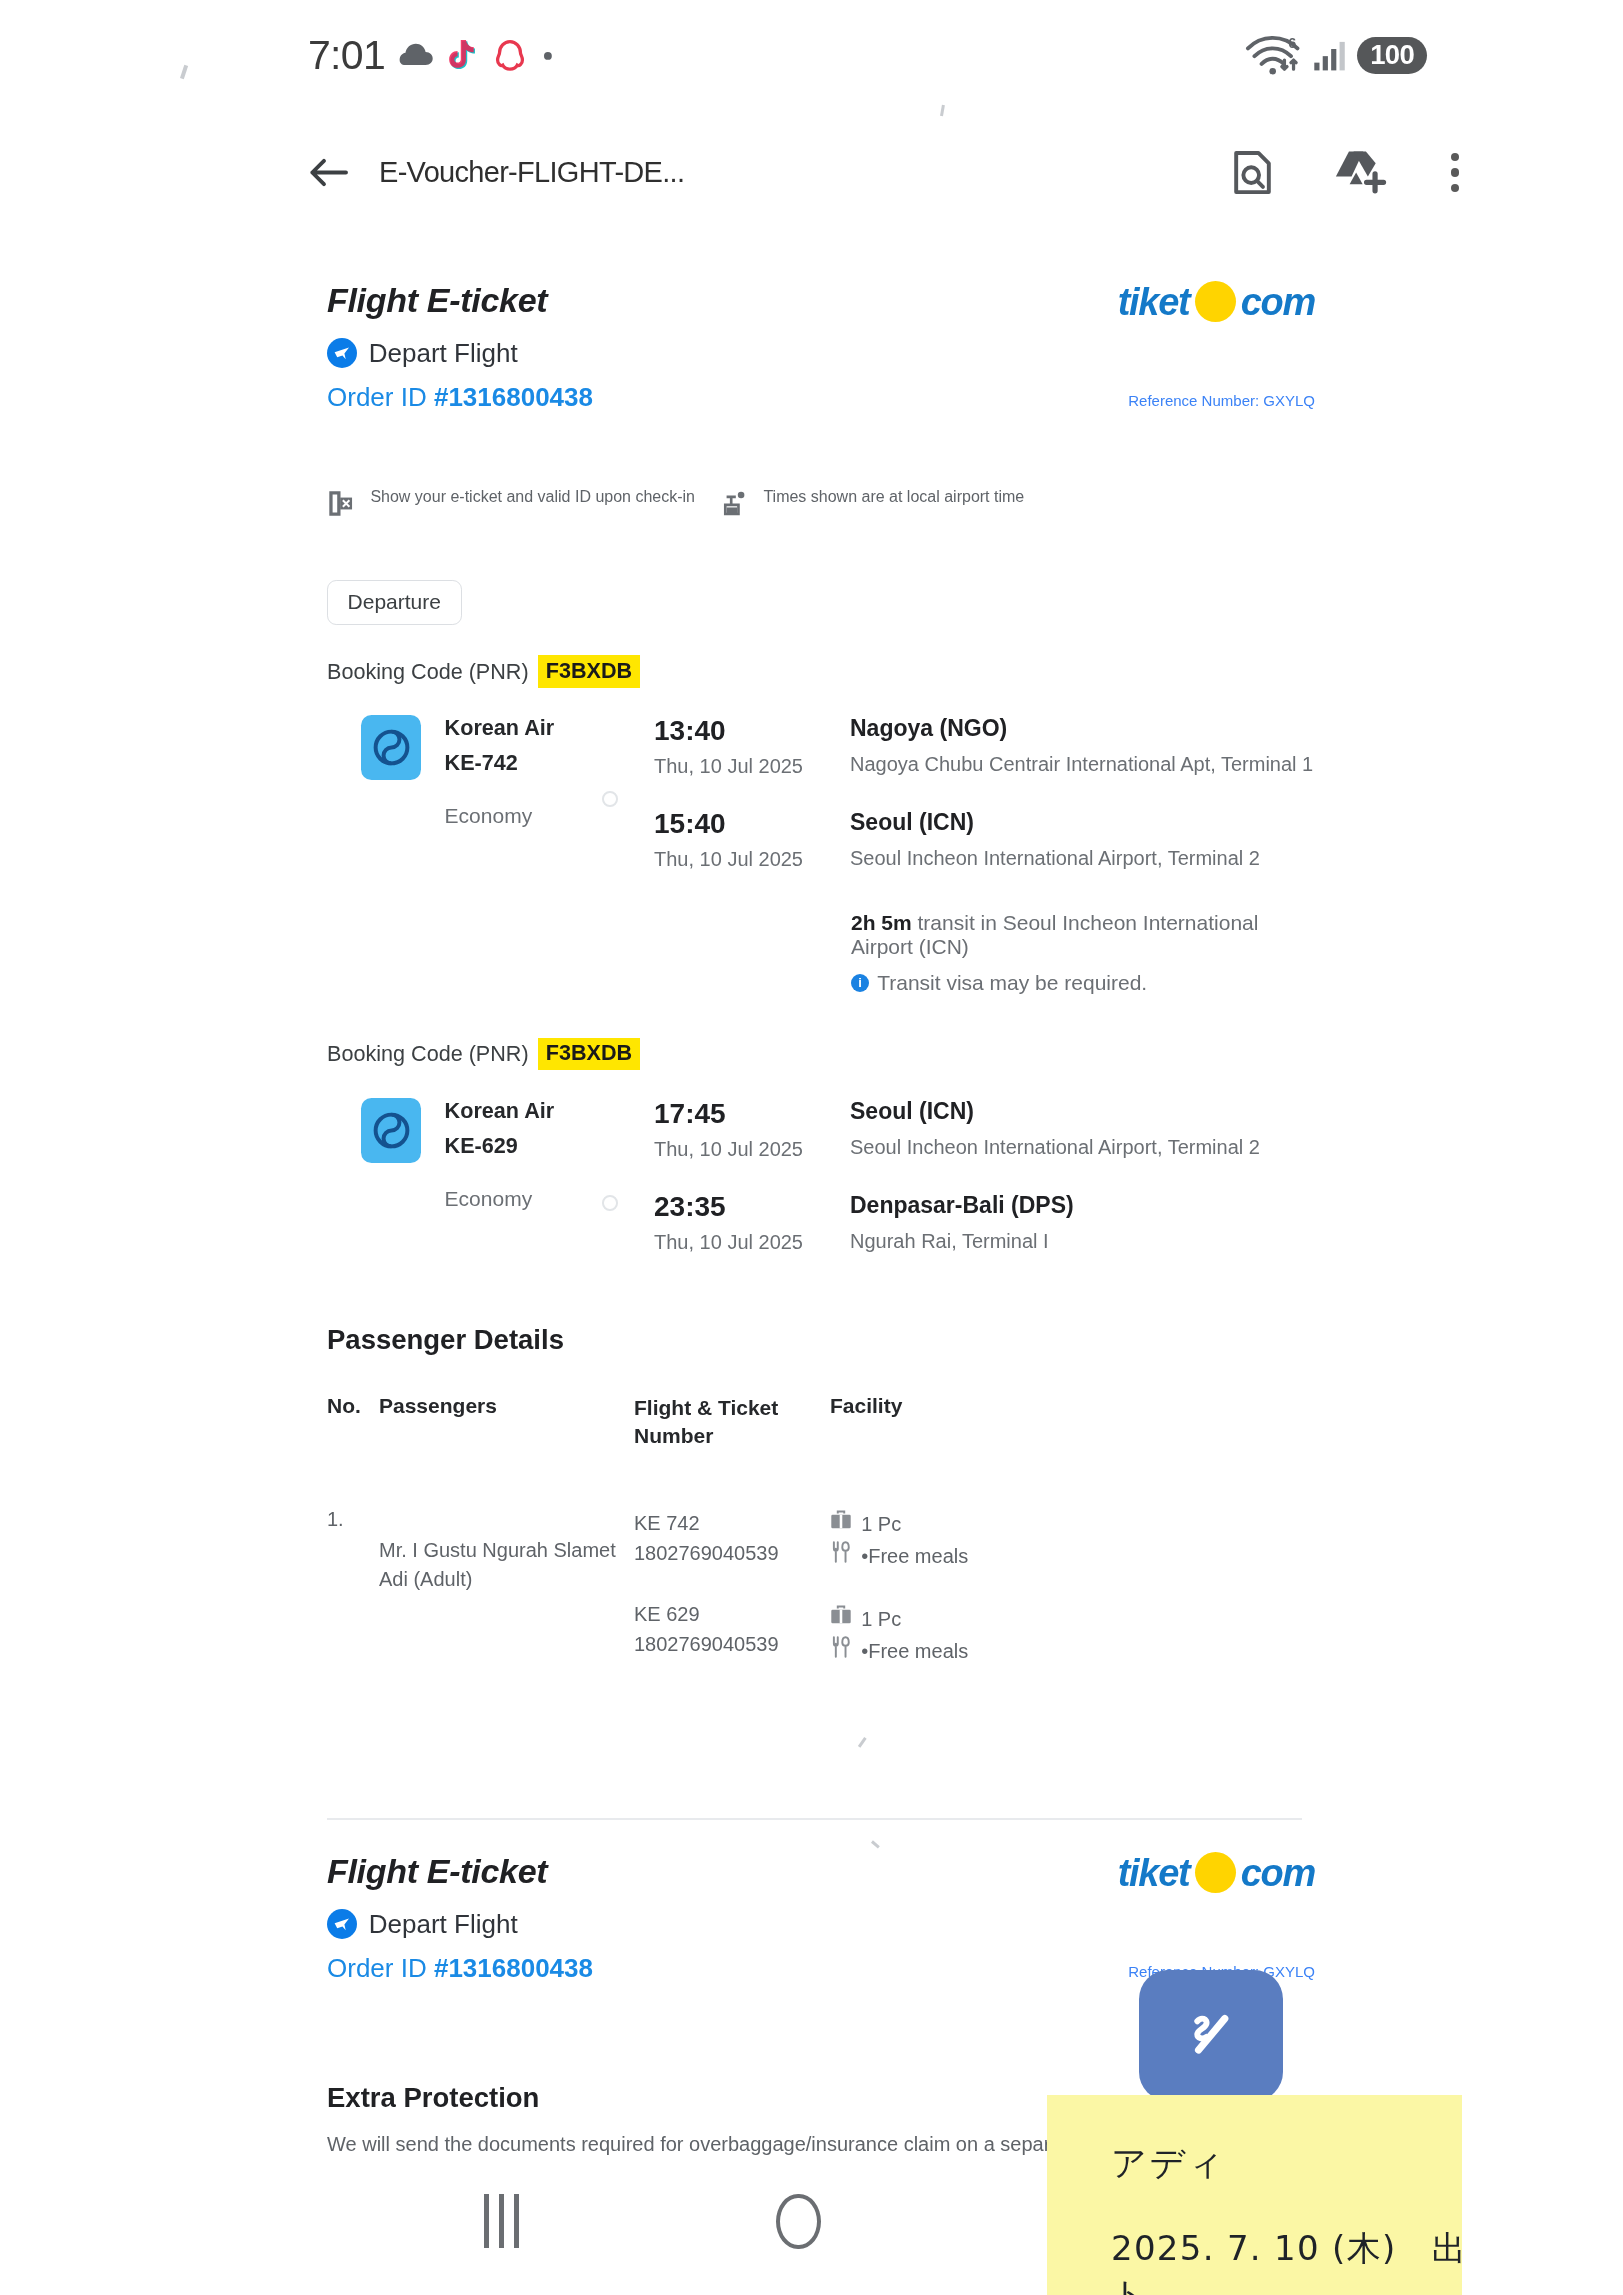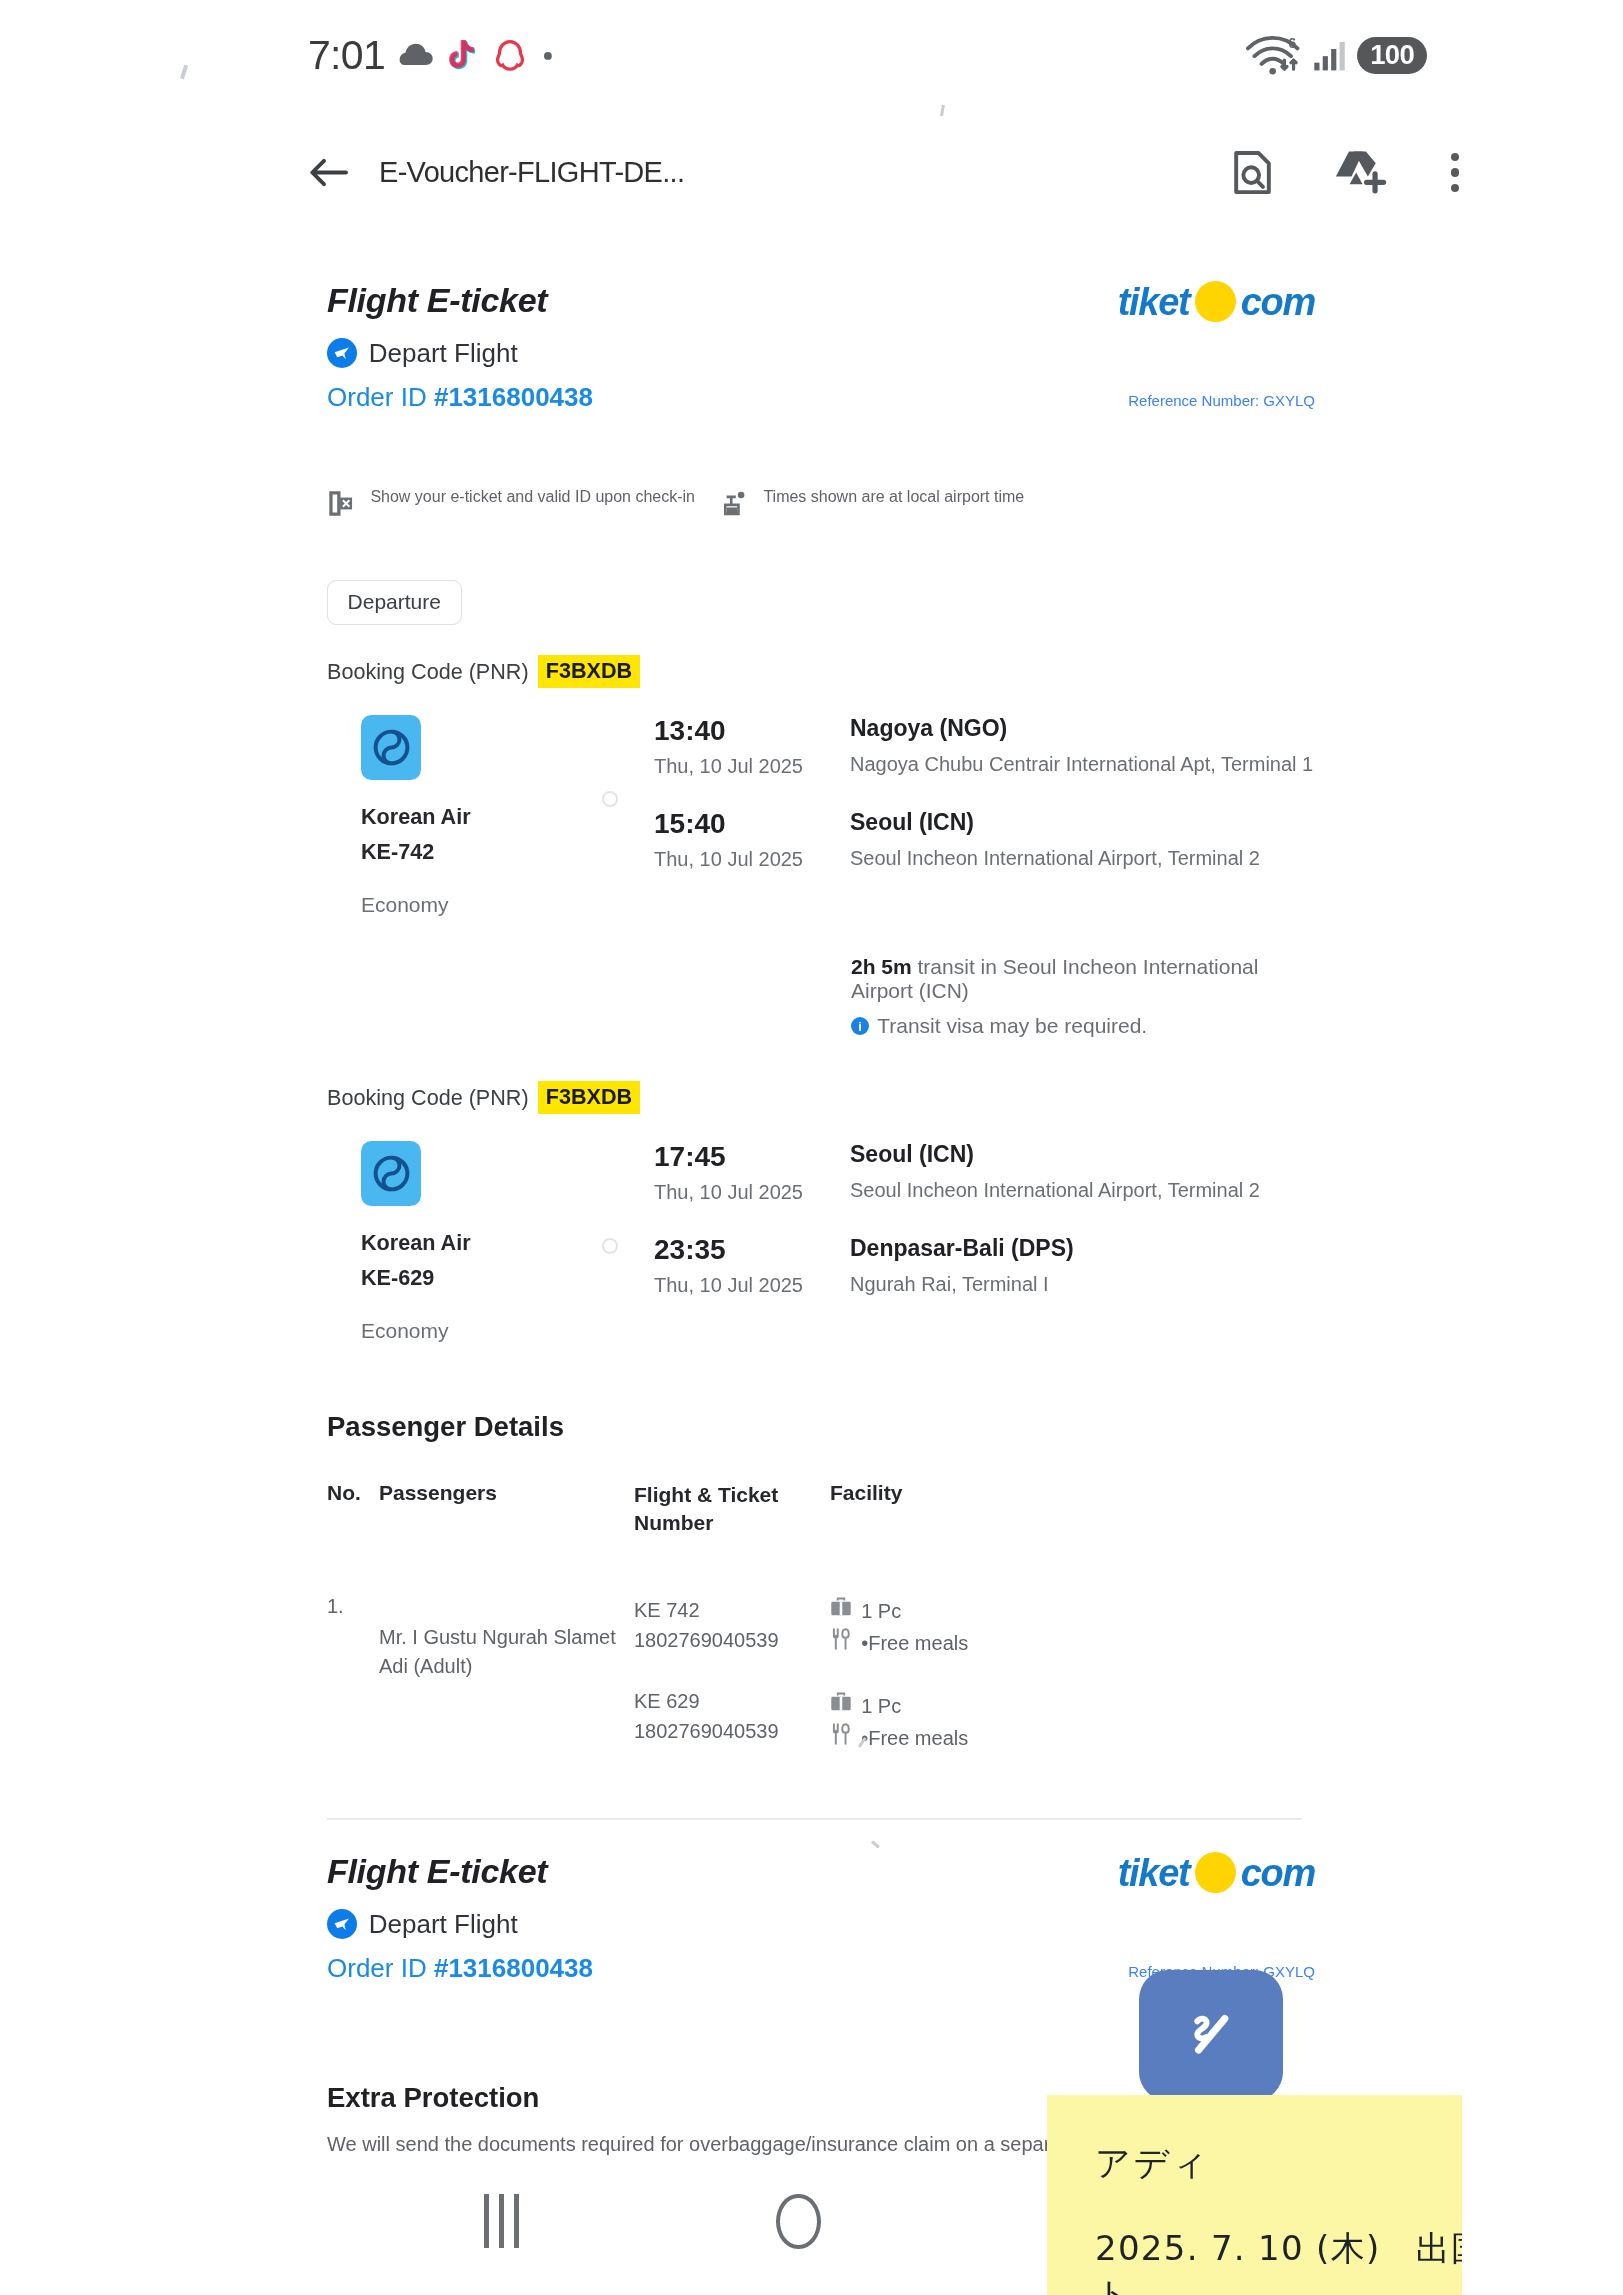--- a/index.html
+++ b/index.html
@@ -85,21 +85,21 @@
 
   .pnr-row { margin-top: 30px; display: flex; align-items: center; gap: 9.2px; }
   .pnr-label { font-size: 21.6px; color: #3c4043; }
   .pnr-code {
     font-size: 21.6px; font-weight: 700; color: #1a1a1a;
     background: #ffe600; padding: 2.6px 7.9px 3.9px;
   }
 
   
   .segment { display: flex; margin-top: 27.5px; }
-  .seg-airline { width: 275px; display: flex; gap: 23.6px; align-items: flex-start; padding-left: 34px; flex-direction: column; }
+  .seg-airline { width: 275px; display: flex; gap: 23.6px; align-items: flex-start; padding-left: 34px; }
   .al-logo {
     width: 60px; height: 65px; border-radius: 10.5px; background: #49b7f0;
     display: flex; align-items: center; justify-content: center; flex: 0 0 auto;
   }
   .al-name { font-size: 21.6px; font-weight: 700; color: #26282b; }
   .al-code { font-size: 21.6px; font-weight: 700; color: #26282b; margin-top: 9.2px; }
   .al-class { font-size: 21px; color: #6b6f74; margin-top: 27.5px; }
 
   .seg-timeline { width: 52px; position: relative; padding-top: 10.5px; }
   .tl-dot-filled { width: 15.7px; height: 15.7px; border-radius: 50%; background: #1a82e2; }
@@ -163,21 +163,21 @@
   
   .fab {
     position: absolute; left: 1139px; top: 1970px; width: 144px; height: 131px;
     background: #5a7dc0; border-radius: 29px;
     display: flex; align-items: center; justify-content: center;
   }
 
   
   .sticky {
     position: absolute; left: 1047px; top: 2095px; width: 576px; height: 201px;
-    background: #fbf7a5; padding: 45px 0 0 48px;
+    background: #fbf7a5; padding: 45px 0 0 64px;
   }
   .sticky-l1 { font-size: 35px; color: #1f2328; font-family: "DejaVu Sans", sans-serif; letter-spacing: 2.6px; }
   .sticky-l2 { font-size: 34px; color: #1f2328; font-family: "DejaVu Sans", sans-serif; margin-top: 39px; letter-spacing: 1.3px; }
 
   
   .navbar {
     position: absolute; left: 0; top: 2153px; width: 1623px; height: 142px;
     display: flex; align-items: flex-start; padding-top: 41px;
   }
   .nav-recents { position: absolute; left: 484px; top: 41px; display: flex; gap: 10.5px; }

